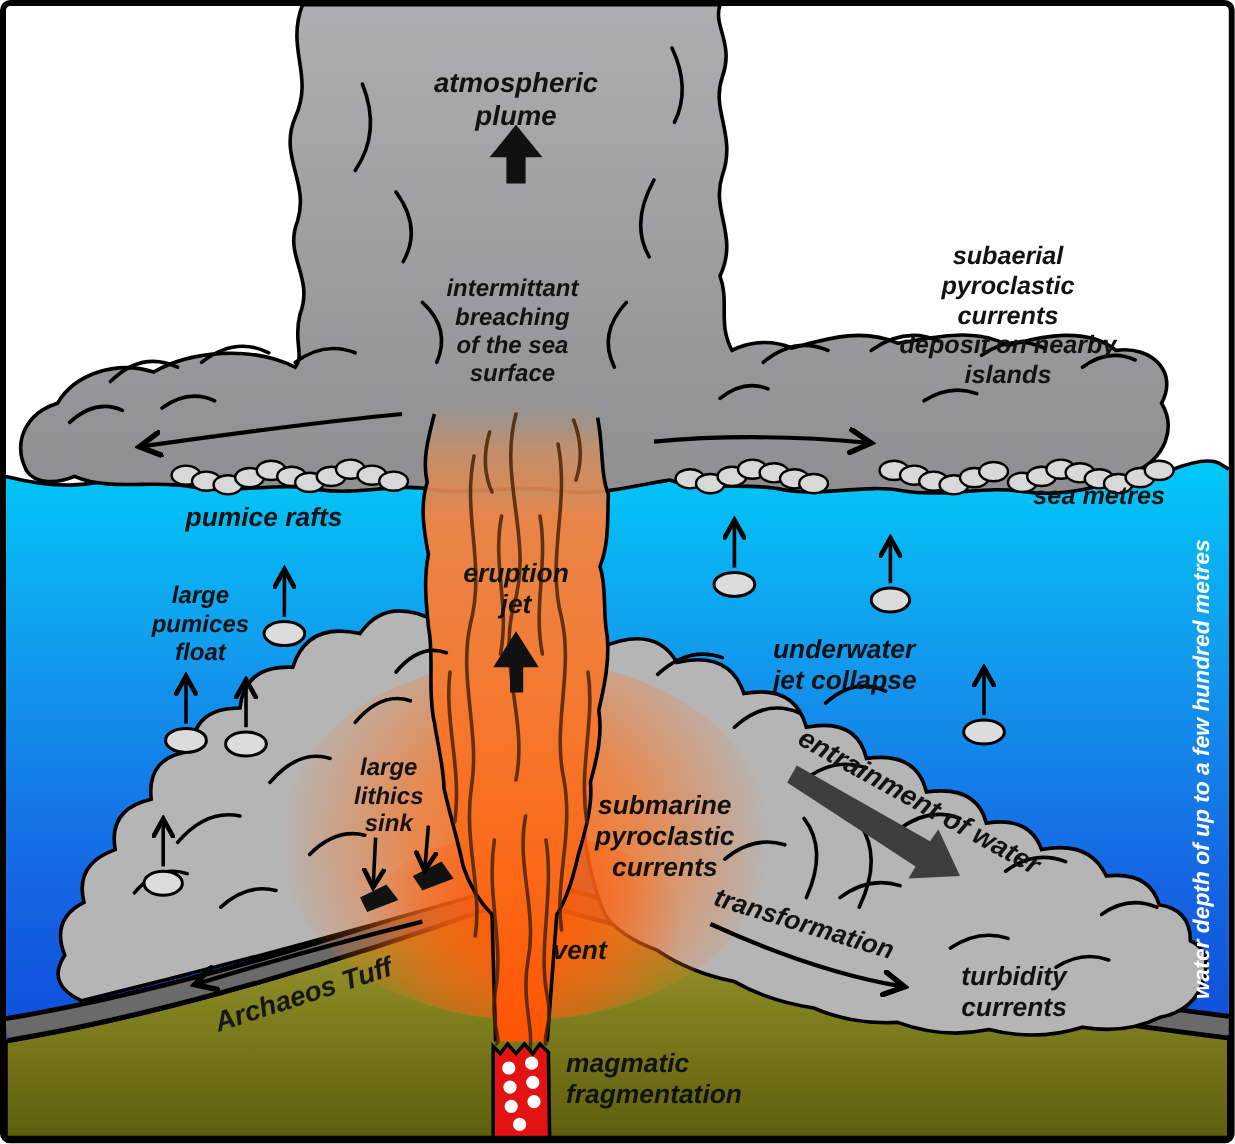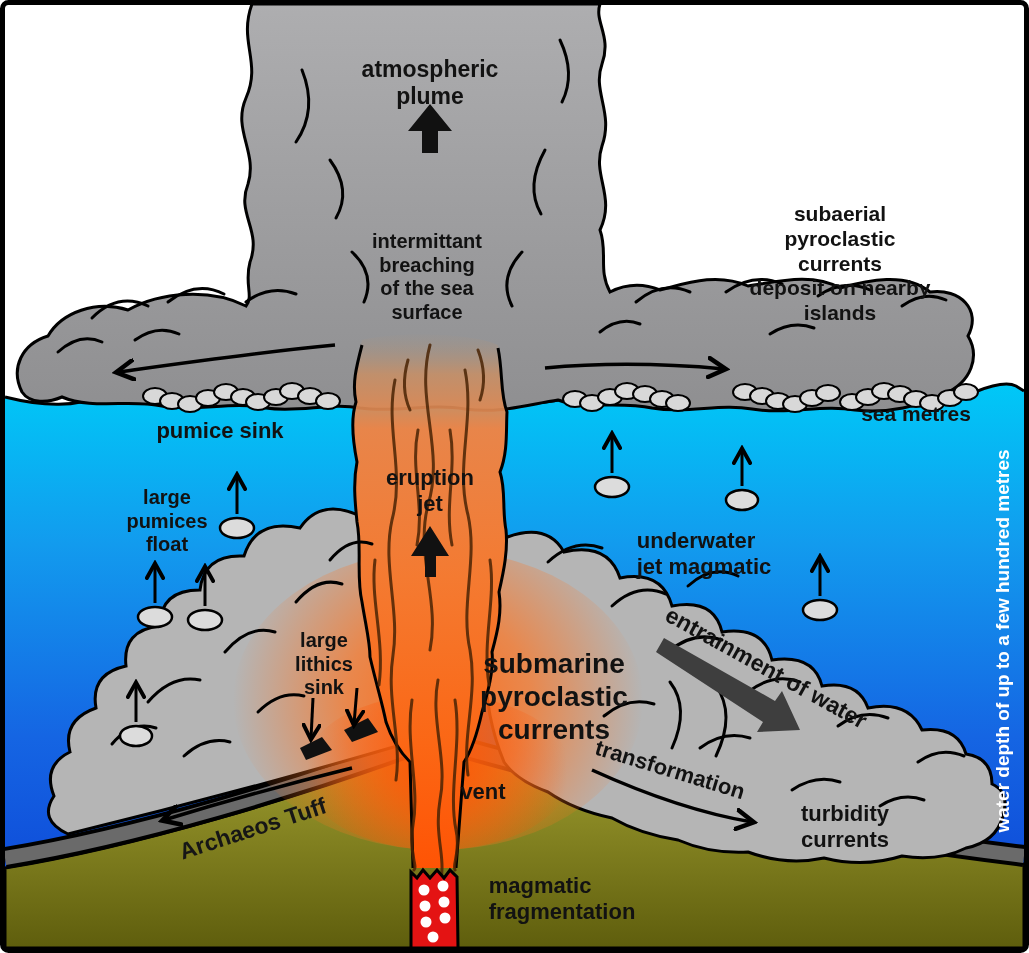--- a/index.html
+++ b/index.html
@@ -1,41 +1,42 @@
 <!DOCTYPE html>
 <html><head>
 <meta charset="utf-8">
 <style>
   html,body{margin:0;padding:0;background:#fff;}
   .stage{
     position:relative;width:1029px;height:953px;overflow:hidden;
     font-family:"Liberation Sans",sans-serif;
+    font-style:italic;
   }
   .stage svg{position:absolute;left:0;top:0;}
   .lbl{
     position:absolute;font-weight:bold;color:#121212;text-align:center;
     white-space:pre-line;line-height:1.18;transform:translate(-50%,-50%);
     pointer-events:none;
   }
   .l-atmo{left:430px;top:83px;font-size:23px;}
   .l-inter{left:427px;top:277px;font-size:20px;}
   .l-subaerial{left:840px;top:264px;font-size:21px;}
   .l-rafts{left:220px;top:431px;font-size:22px;}
   .l-seasurf{left:916px;top:414px;font-size:21px;}
   .l-pumfloat{left:167px;top:521px;font-size:20px;}
   .l-ejet{left:430px;top:491px;font-size:22px;text-align:center;}
   .l-ujc{left:704px;top:554px;font-size:22px;text-align:left;}
   .l-entrain{left:766px;top:668px;font-size:23px;transform:translate(-50%,-50%) rotate(29deg);white-space:nowrap;}
   .l-lithics{left:324px;top:664px;font-size:20px;}
-  .l-subpc{left:554px;top:697px;font-size:28px;}
+  .l-subpc{left:554px;top:697px;font-size:22px;}
   .l-transf{left:670px;top:770px;font-size:22px;transform:translate(-50%,-50%) rotate(17deg);white-space:nowrap;}
   .l-turb{left:845px;top:827px;font-size:22px;}
   .l-vent{left:483px;top:792px;font-size:22px;text-align:right;}
   .l-tuff{left:253px;top:829px;font-size:23px;transform:translate(-50%,-50%) rotate(-18deg);white-space:nowrap;color:#161616;}
-  .l-magfrag{left:545px;top:899px;font-size:22px;text-align:left;margin-left:17px;}
+  .l-magfrag{left:545px;top:899px;font-size:22px;text-align:left;}
   .l-depth{left:1003px;top:641px;font-size:19px;color:#ffffff;transform:translate(-50%,-50%) rotate(-90deg);white-space:nowrap;}
 </style>
 </head>
 <body>
 
 <div class="stage">
 
 <svg width="1029" height="953" viewBox="0 0 1029 953">
   <defs>
     <linearGradient id="seaGrad" x1="0" y1="385" x2="0" y2="953" gradientUnits="userSpaceOnUse">
@@ -262,29 +263,29 @@
 </svg>
 
 <div class="lbl l-atmo">atmospheric
 plume</div>
 <div class="lbl l-subaerial">subaerial pyroclastic currents
 deposit on nearby islands</div>
 <div class="lbl l-inter">intermittant
 breaching
 of the sea
 surface</div>
-<div class="lbl l-rafts">pumice sink</div>
+<div class="lbl l-rafts">pumice rafts</div>
 <div class="lbl l-seasurf">sea metres</div>
 <div class="lbl l-pumfloat">large
 pumices
 float</div>
 <div class="lbl l-ejet">eruption
 jet</div>
 <div class="lbl l-ujc">underwater
-jet magmatic</div>
+jet collapse</div>
 <div class="lbl l-entrain">entrainment of water</div>
 <div class="lbl l-lithics">large
 lithics
 sink</div>
 <div class="lbl l-subpc">submarine
 pyroclastic
 currents</div>
 <div class="lbl l-transf">transformation</div>
 <div class="lbl l-turb">turbidity
 currents</div>

